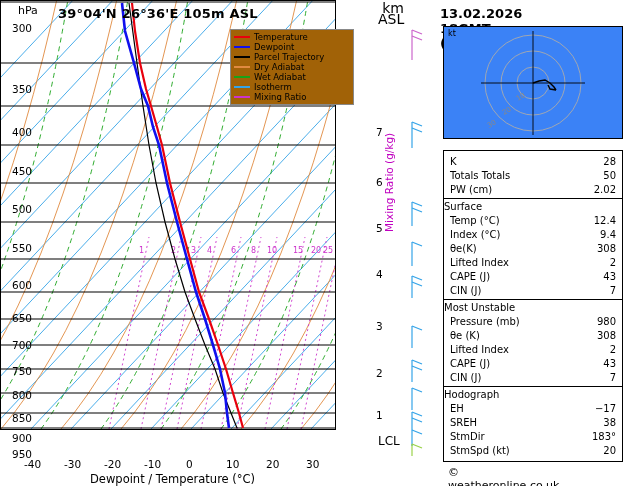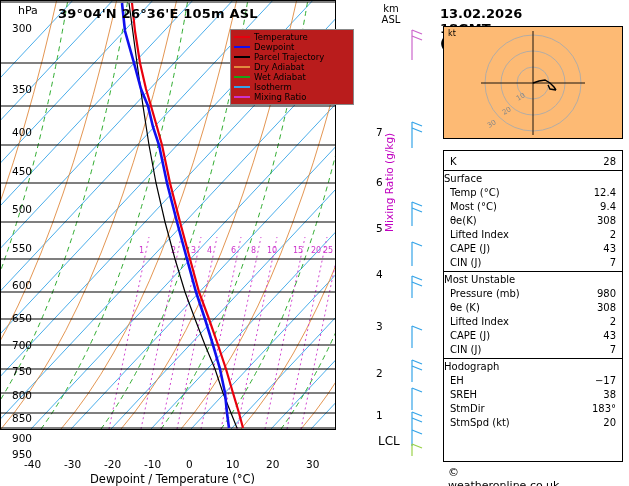--- a/index.html
+++ b/index.html
@@ -2,40 +2,40 @@
 <html><head>
 <meta charset="utf-8">
 <style>
   html,body{margin:0;padding:0;}
   body{width:629px;height:486px;background:#ffffff;font-family:"DejaVu Sans",sans-serif;color:#000;overflow:hidden;position:relative;}
   .root{position:absolute;left:0;top:0;width:514px;height:486px;}
   .abs{position:absolute;}
   
   #hpa-label{left:18px;top:4px;font-size:11px;}
   #station-title{left:58px;top:6px;font-size:13px;font-weight:bold;letter-spacing:.2px;}
-  #km-label{left:378px;top:3px;font-size:10px;line-height:11px;text-align:center;width:26px;}
+  #km-label{left:378px;top:3px;font-size:14px;line-height:11px;text-align:right;width:26px;}
   #date-title{left:440px;top:6px;font-size:13px;font-weight:bold;}
   
   #skewt{left:36px;top:26px;width:336px;height:430px;border:1px solid #000;box-sizing:border-box;overflow:hidden;background:#fff;}
   #skewt svg{display:block;}
   .ytickL{position:absolute;left:4px;font-size:10.5px;text-align:right;width:28px;}
   
   .xtick{position:absolute;font-size:10.5px;text-align:left;width:34px;}
   #xaxis-title{left:90px;top:472px;font-size:11.5px;}
   
   .kmtick{position:absolute;left:376px;font-size:10.5px;width:14px;text-align:left;}
   
   #mixing-label{position:absolute;left:383px;top:232px;font-size:10.5px;color:#c000c0;transform:rotate(-90deg);transform-origin:left top;white-space:nowrap;}
   #lcl-label{position:absolute;left:378px;top:434px;font-size:12px;}
   
-  #legend{position:absolute;left:230px;top:29px;width:124px;background:#b91c1c;border:1px solid #888;font-size:8.5px;padding:2px 3px;box-sizing:border-box;}
+  #legend{position:absolute;left:230px;top:29px;width:124px;background:#a16207;border:1px solid #888;font-size:8.5px;padding:2px 3px;box-sizing:border-box;}
   #legend .lrow{display:flex;align-items:center;height:10px;}
   #legend .swatch{width:16px;height:0;border-top:2px solid #000;margin-right:4px;flex:none;}
   
-  #hodo{position:absolute;left:443px;top:26px;width:180px;height:113px;border:1px solid #000;box-sizing:border-box;background:#fdba74;}
+  #hodo{position:absolute;left:443px;top:26px;width:180px;height:113px;border:1px solid #000;box-sizing:border-box;background:#3b82f6;}
   #hodo-kt{position:absolute;left:4px;top:2px;font-size:8px;}
   
   #panel{position:absolute;left:443px;top:150px;width:180px;height:312px;border:1px solid #000;box-sizing:border-box;background:#fff;font-size:10px;}
   .prow{display:flex;justify-content:space-between;padding:0 6px;height:14px;line-height:14px;}
   .phead{text-align:left;height:14px;line-height:14px;font-size:10px;}
   .sep{border-top:1px solid #000;margin:1px 0;}
   
   #copyright{position:absolute;left:448px;top:466px;font-size:11px;font-weight:normal;}
   
   #barbs{position:absolute;left:398px;top:26px;width:40px;height:430px;}
@@ -280,28 +280,36 @@
       <polyline fill="none" stroke="#000" stroke-width="1.4" points="112,63 106,62 104,58"></polyline>
     </svg>
   </div>
 
   <div id="panel">
     <div style="height:4px"></div>
     <div class="prow">
         <span>K</span>
         <span>28</span>
       </div>
+    <div class="prow">
+        <span>Totals Totals</span>
+        <span>50</span>
+      </div>
+    <div class="prow">
+        <span>PW (cm)</span>
+        <span>2.02</span>
+      </div>
     <div class="sep"></div>
     <div class="phead">Surface</div>
     <div class="prow">
         <span>Temp (°C)</span>
         <span>12.4</span>
       </div>
     <div class="prow">
-        <span>Most (°C)</span>
+        <span>Index (°C)</span>
         <span>9.4</span>
       </div>
     <div class="prow">
         <span>θe(K)</span>
         <span>308</span>
       </div>
     <div class="prow">
         <span>Lifted Index</span>
         <span>2</span>
       </div>

